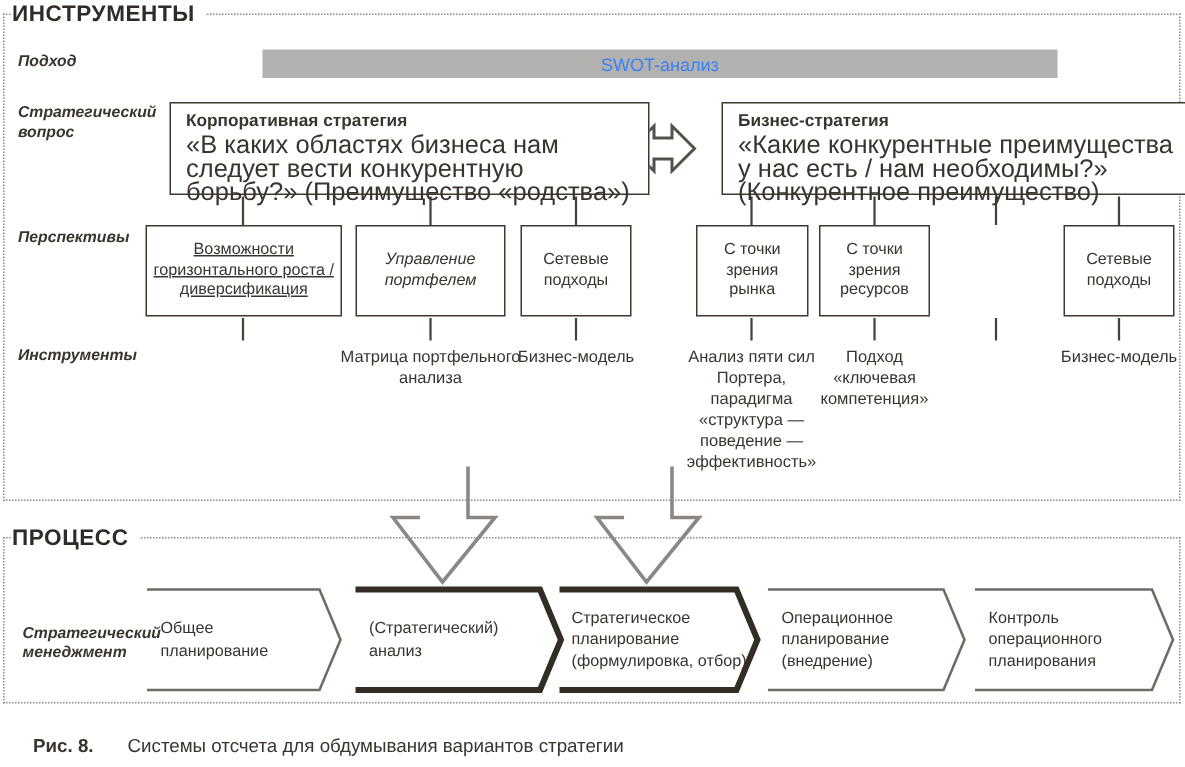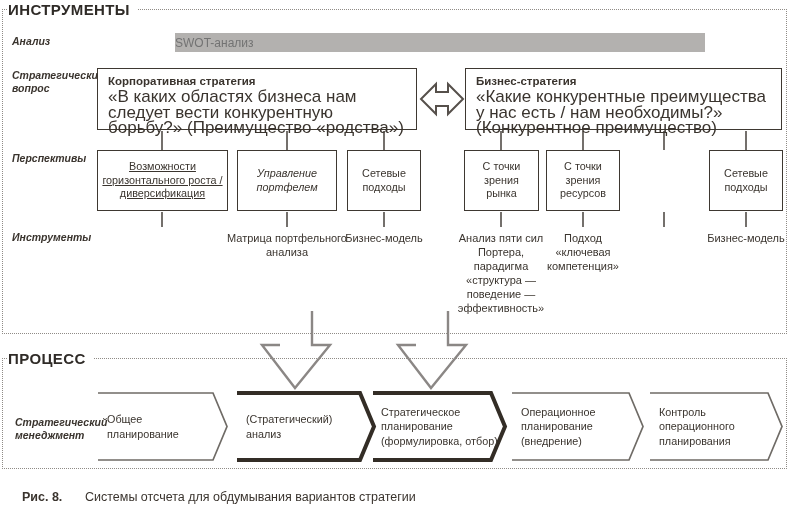--- a/index.html
+++ b/index.html
@@ -11,26 +11,26 @@
   .section-heading{
     position:absolute;font-size:15px;font-weight:700;letter-spacing:.4px;
     color:#2f2b27;background:#fff;padding:0 7px 0 0;line-height:17px;
   }
   .rowlabel{
     position:absolute;font-style:italic;font-weight:700;font-size:10.5px;
     line-height:13px;color:#3a342e;
   }
   .swot-bar{
     position:absolute;left:175px;top:33px;width:530px;height:19px;
-    display:flex;align-items:center;justify-content:flex-start;
-    font-size:12px;color:#737373;
+    display:flex;align-items:center;justify-content:center;
+    font-size:12px;color:#3b82f6;
   }
   .strategy-box{
     position:absolute;top:68px;height:62px;box-sizing:border-box;
-    border:1.5px solid #3e3831;background:#fff;padding:4px 10px 0 10px;
+    border:1.5px solid #3e3831;background:#fff;padding:4px 10px 0 10px;margin-left:16px;
   }
   .strategy-title{font-size:11.5px;font-weight:700;line-height:16px;}
   .strategy-question{font-size:17px;line-height:15.5px;}
   .pbox{
     position:absolute;top:150px;height:61px;box-sizing:border-box;
     border:1.5px solid #3e3831;background:#fff;
     display:flex;align-items:center;justify-content:center;text-align:center;
     font-size:10.8px;line-height:13.5px;padding:2px 3px;
   }
   .tool{
@@ -86,21 +86,21 @@
 
     <g fill="none" stroke-width="4" stroke="#332d26">
       <path d="M237,393 L360,393 L374,426.5 L360,460 L237,460"></path>
       <path d="M373,393 L491,393 L505,426.5 L491,460 L373,460"></path>
     </g>
   </svg>
 
   <div class="section-box" style="left:2px;top:9px;width:783px;height:323px;"></div>
   <div class="section-heading" style="left:8px;top:1px;">ИНСТРУМЕНТЫ</div>
 
-  <div class="rowlabel" style="left:12px;top:35px;width:70px;">Анализ</div>
+  <div class="rowlabel" style="left:12px;top:35px;width:70px;">Подход</div>
   <div class="rowlabel" style="left:12px;top:69px;width:76px;">Стратегический вопрос</div>
   <div class="rowlabel" style="left:12px;top:152px;width:76px;">Перспективы</div>
   <div class="rowlabel" style="left:12px;top:231px;width:76px;">Инструменты</div>
 
   <div class="swot-bar">
     <span>SWOT-анализ</span>
   </div>
 
   <div class="strategy-box" style="left:97px;width:320px;">
     <div class="strategy-title">Корпоративная стратегия</div>

